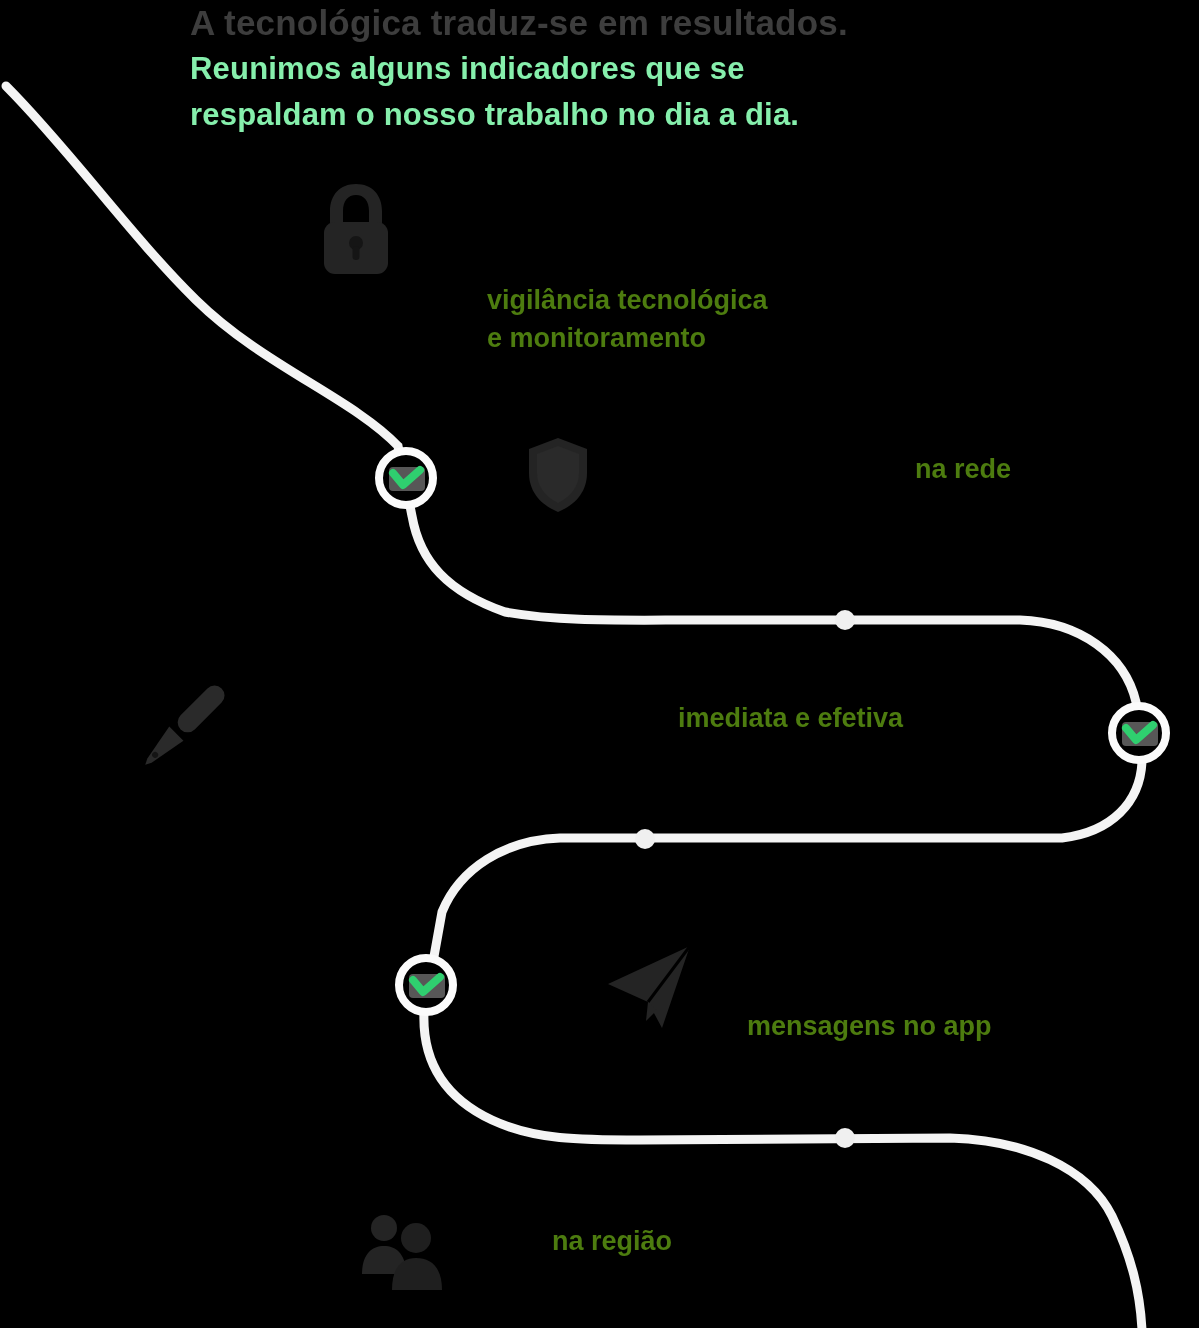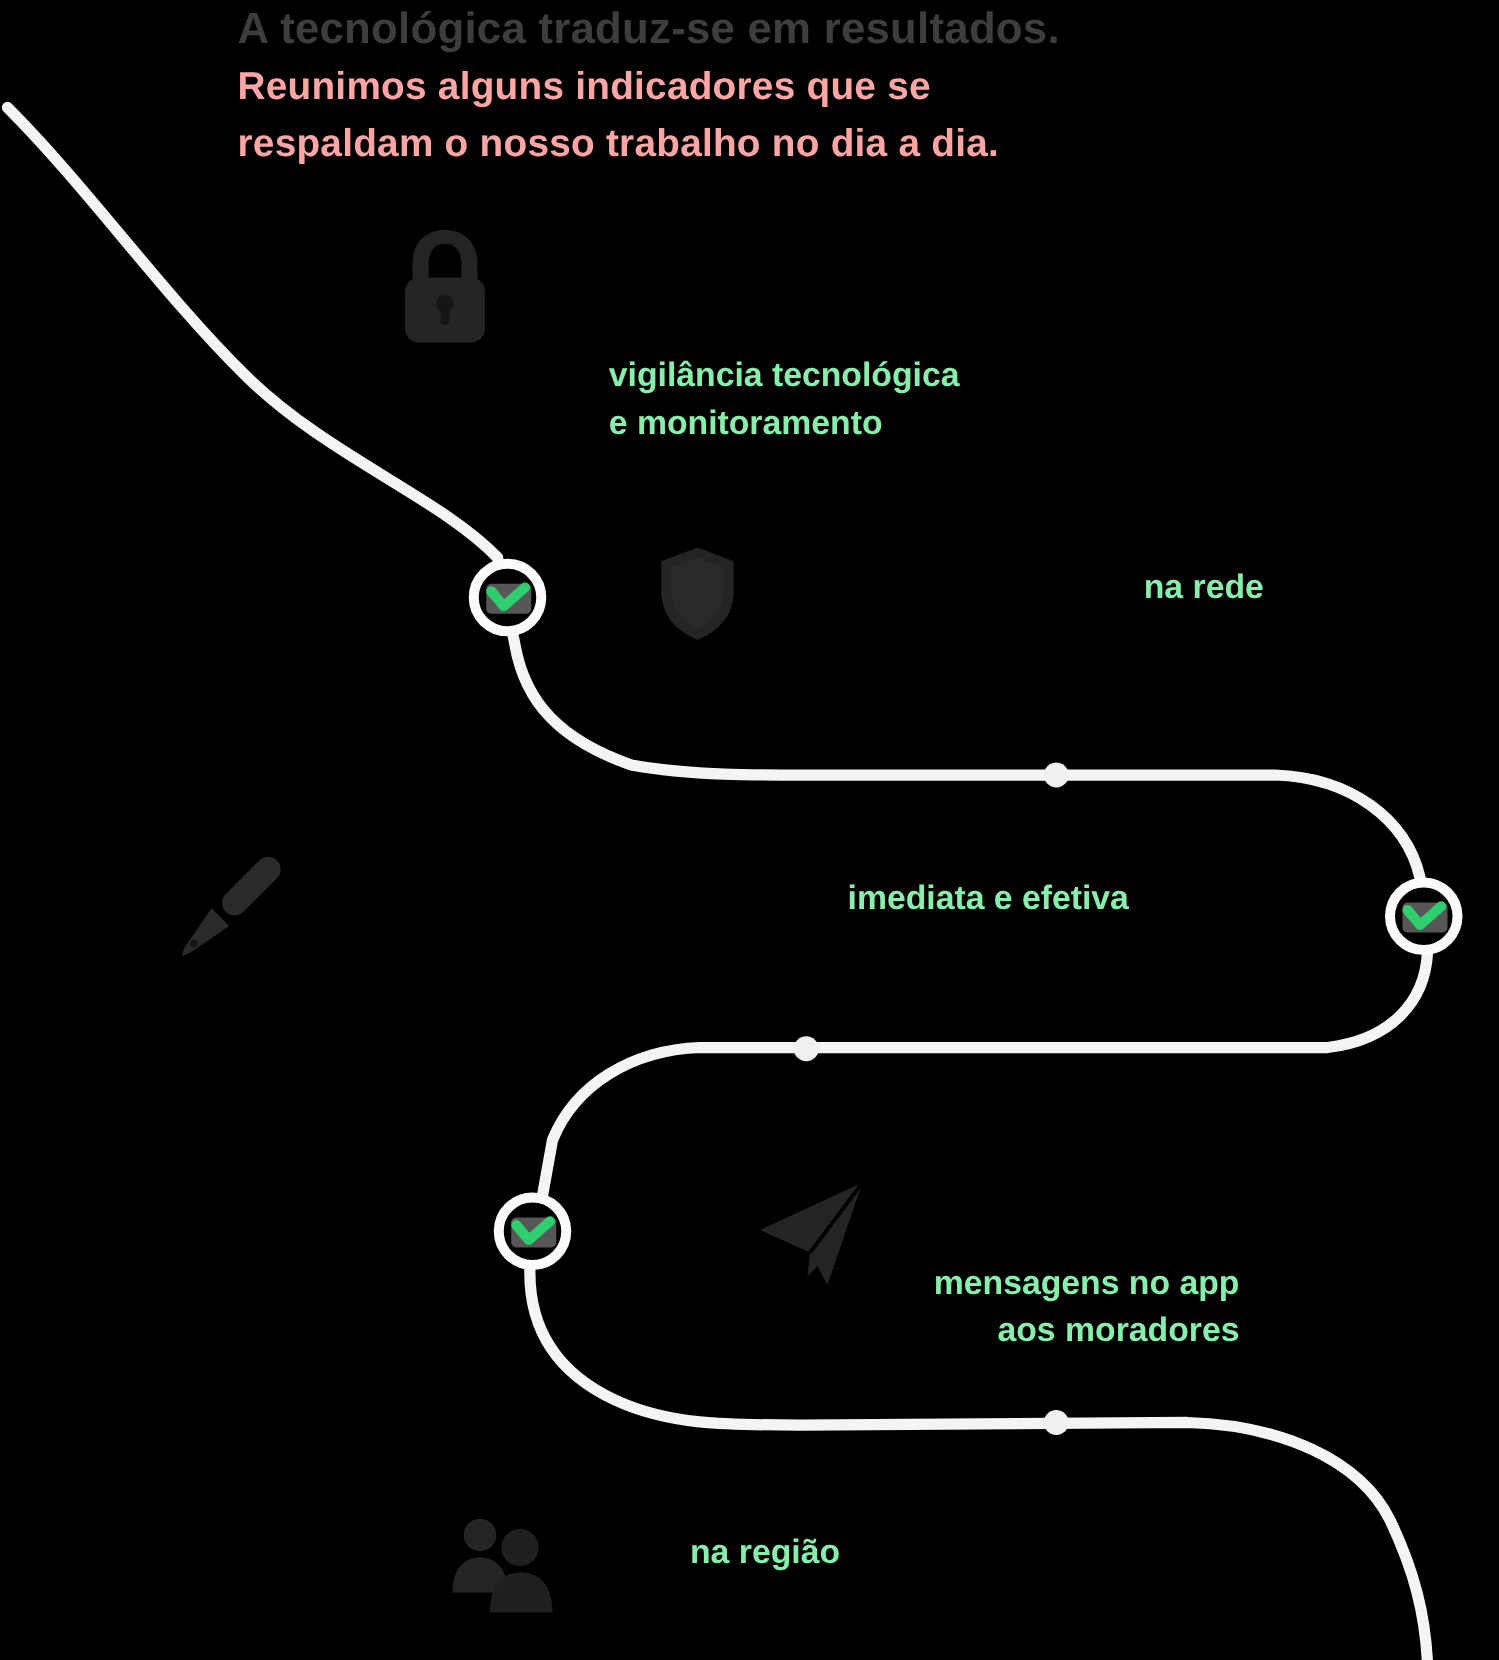--- a/index.html
+++ b/index.html
@@ -8,24 +8,24 @@
     background:#000000;
     font-family:"Liberation Sans", sans-serif;
   }
   .abs{position:absolute;}
   .title{
     left:190px;top:0px;width:820px;
     color:#3d3d3d;font-weight:700;font-size:35px;line-height:46px;
     letter-spacing:0.2px;
   }
   .subtitle{
-    color:#fca5a5;font-weight:600;font-size:31px;line-height:46px;
+    color:#86efac;font-weight:600;font-size:31px;line-height:46px;
   }
   .label{
-    color:#86efac;font-weight:600;font-size:27px;line-height:38px;
+    color:#4d7c0f;font-weight:600;font-size:27px;line-height:38px;
     white-space:nowrap;
   }
   .lbl-1{left:487px;top:281px;}
   .lbl-2{left:915px;top:450px;}
   .lbl-3{left:678px;top:699px;}
   .lbl-4{left:747px;top:1007px;text-align:right;}
   .lbl-5{left:552px;top:1222px;}
   .icon-lock{left:318px;top:180px;}
   .icon-shield{left:524px;top:436px;}
   .icon-pen{left:122px;top:668px;}
@@ -136,18 +136,17 @@
 <div class="abs label lbl-2">
   <div>na rede</div>
 </div>
 
 <div class="abs label lbl-3">
   <div>imediata e efetiva</div>
 </div>
 
 <div class="abs label lbl-4">
   <div>mensagens no app</div>
-  <div>aos moradores</div>
 </div>
 
 <div class="abs label lbl-5">
   <div>na região</div>
 </div>
 
 </body></html>

